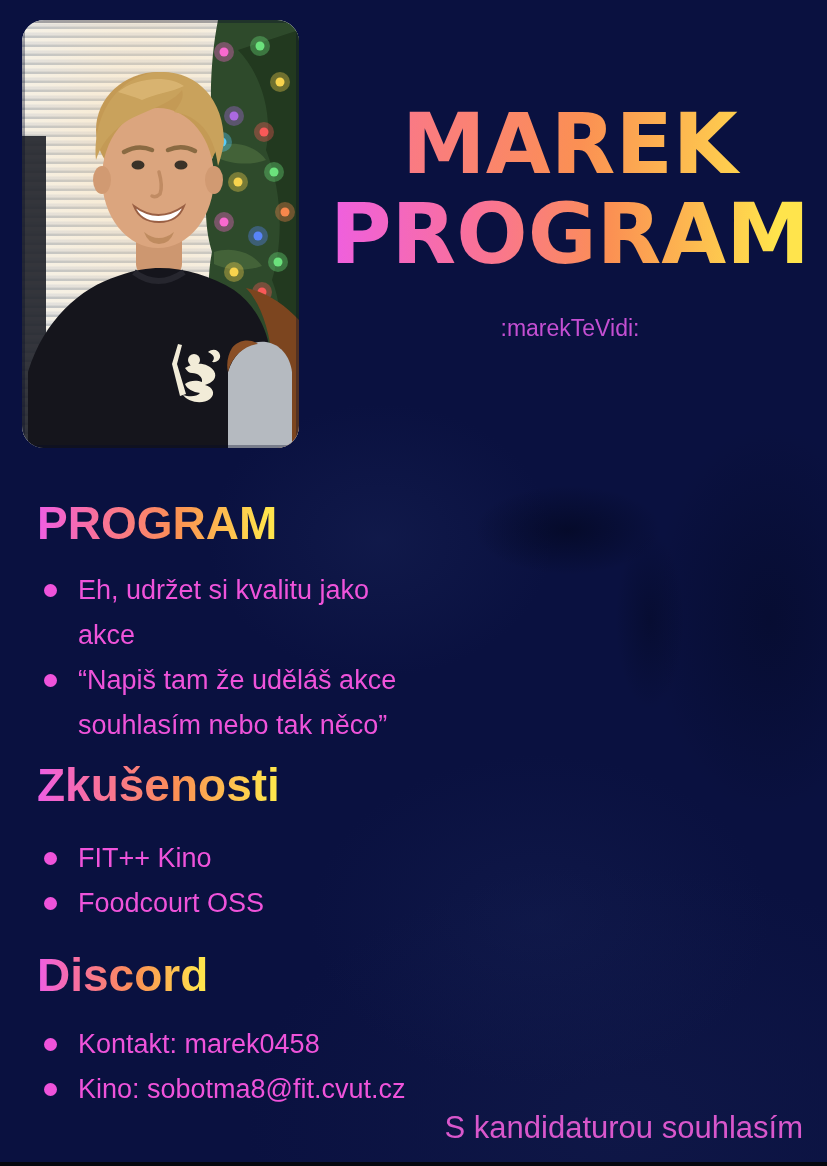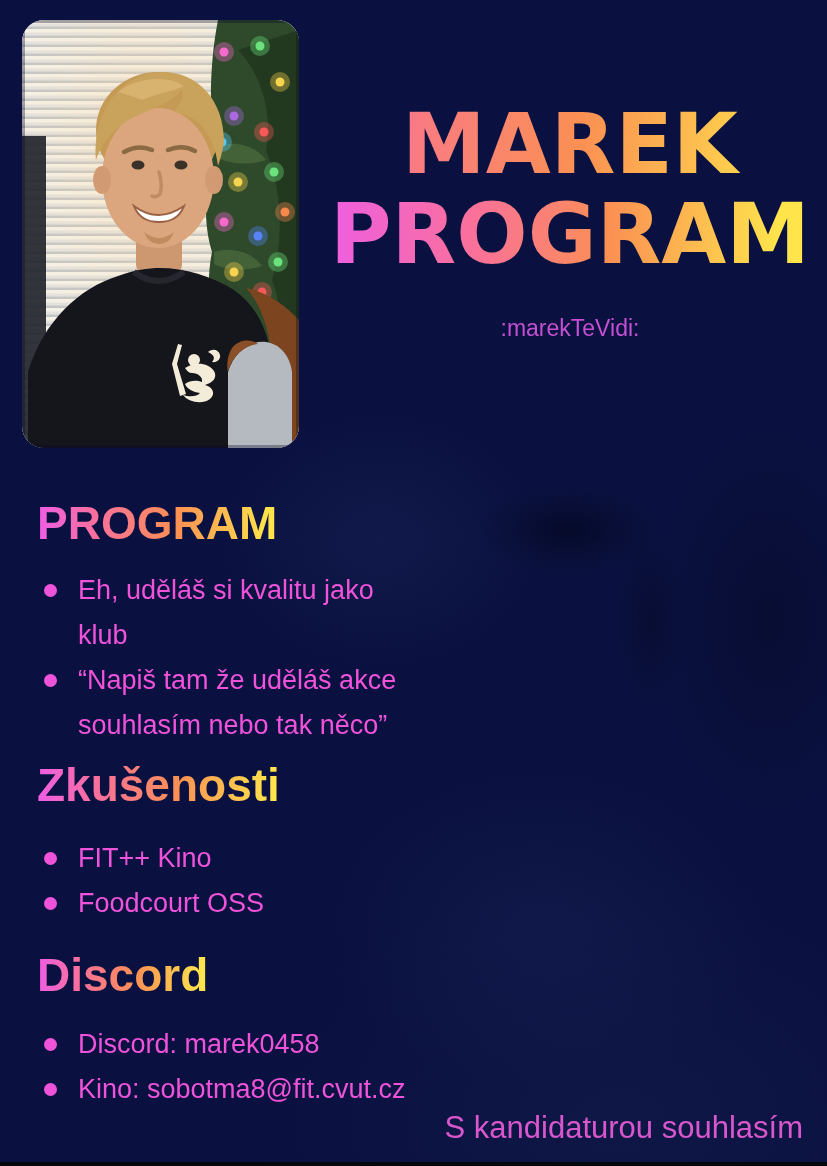--- a/index.html
+++ b/index.html
@@ -247,37 +247,37 @@
     <h1 style="margin:0;">
       <span class="title-line l1">MAREK</span>
       <span class="title-line l2">PROGRAM</span>
     </h1>
     <div class="subtitle">:marekTeVidi:</div>
   </div>
 
   <div class="section" id="sec-program">
     <h2>PROGRAM</h2>
     <ul>
-      <li>Eh, uděláš si kvalitu jako klub</li>
+      <li>Eh, udržet si kvalitu jako akce</li>
       <li>“Napiš tam že uděláš akce souhlasím nebo tak něco”</li>
     </ul>
   </div>
 
   <div class="section" id="sec-zkusenosti">
     <h2>Zkušenosti</h2>
     <ul>
       <li>FIT++ Kino</li>
       <li>Foodcourt OSS</li>
     </ul>
   </div>
 
   <div class="section" id="sec-kontakt">
     <h2>Discord</h2>
     <ul>
-      <li>Discord: marek0458</li>
+      <li>Kontakt: marek0458</li>
       <li>Kino: sobotma8@fit.cvut.cz</li>
     </ul>
   </div>
 
   <div class="consent">S kandidaturou souhlasím</div>
 
   <div class="bottom-edge"></div>
 </div>
 
 </body></html>

